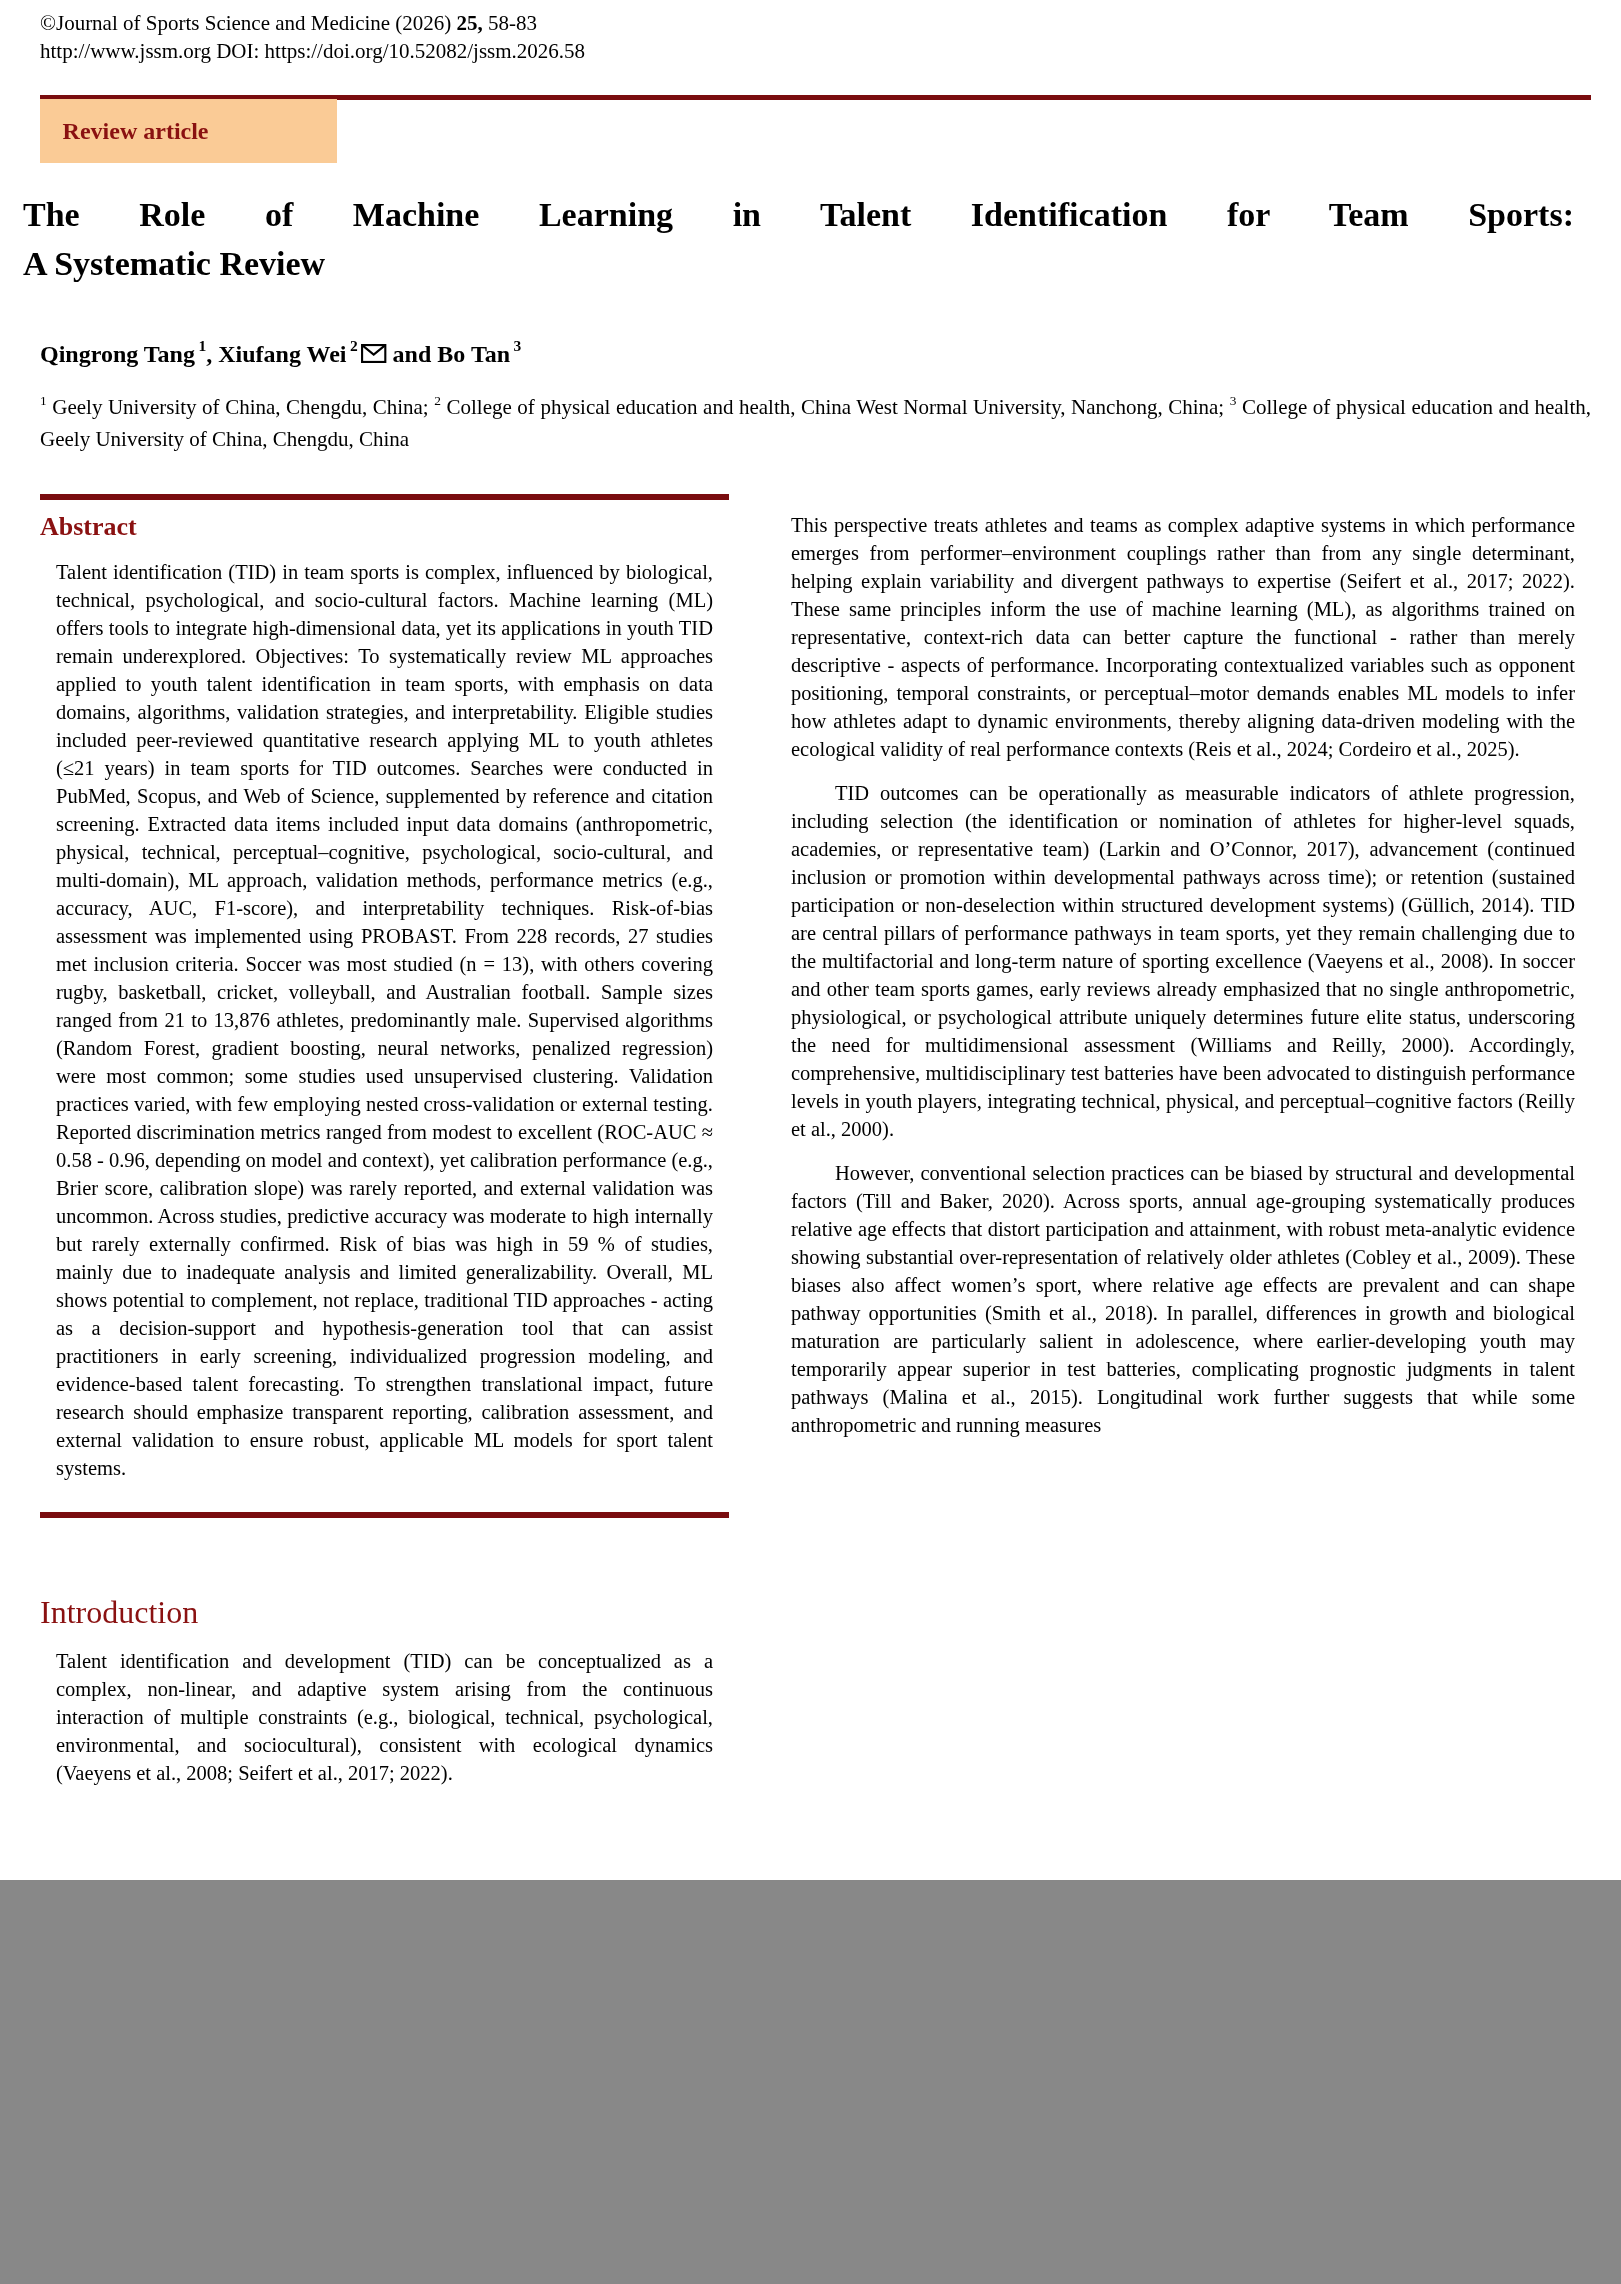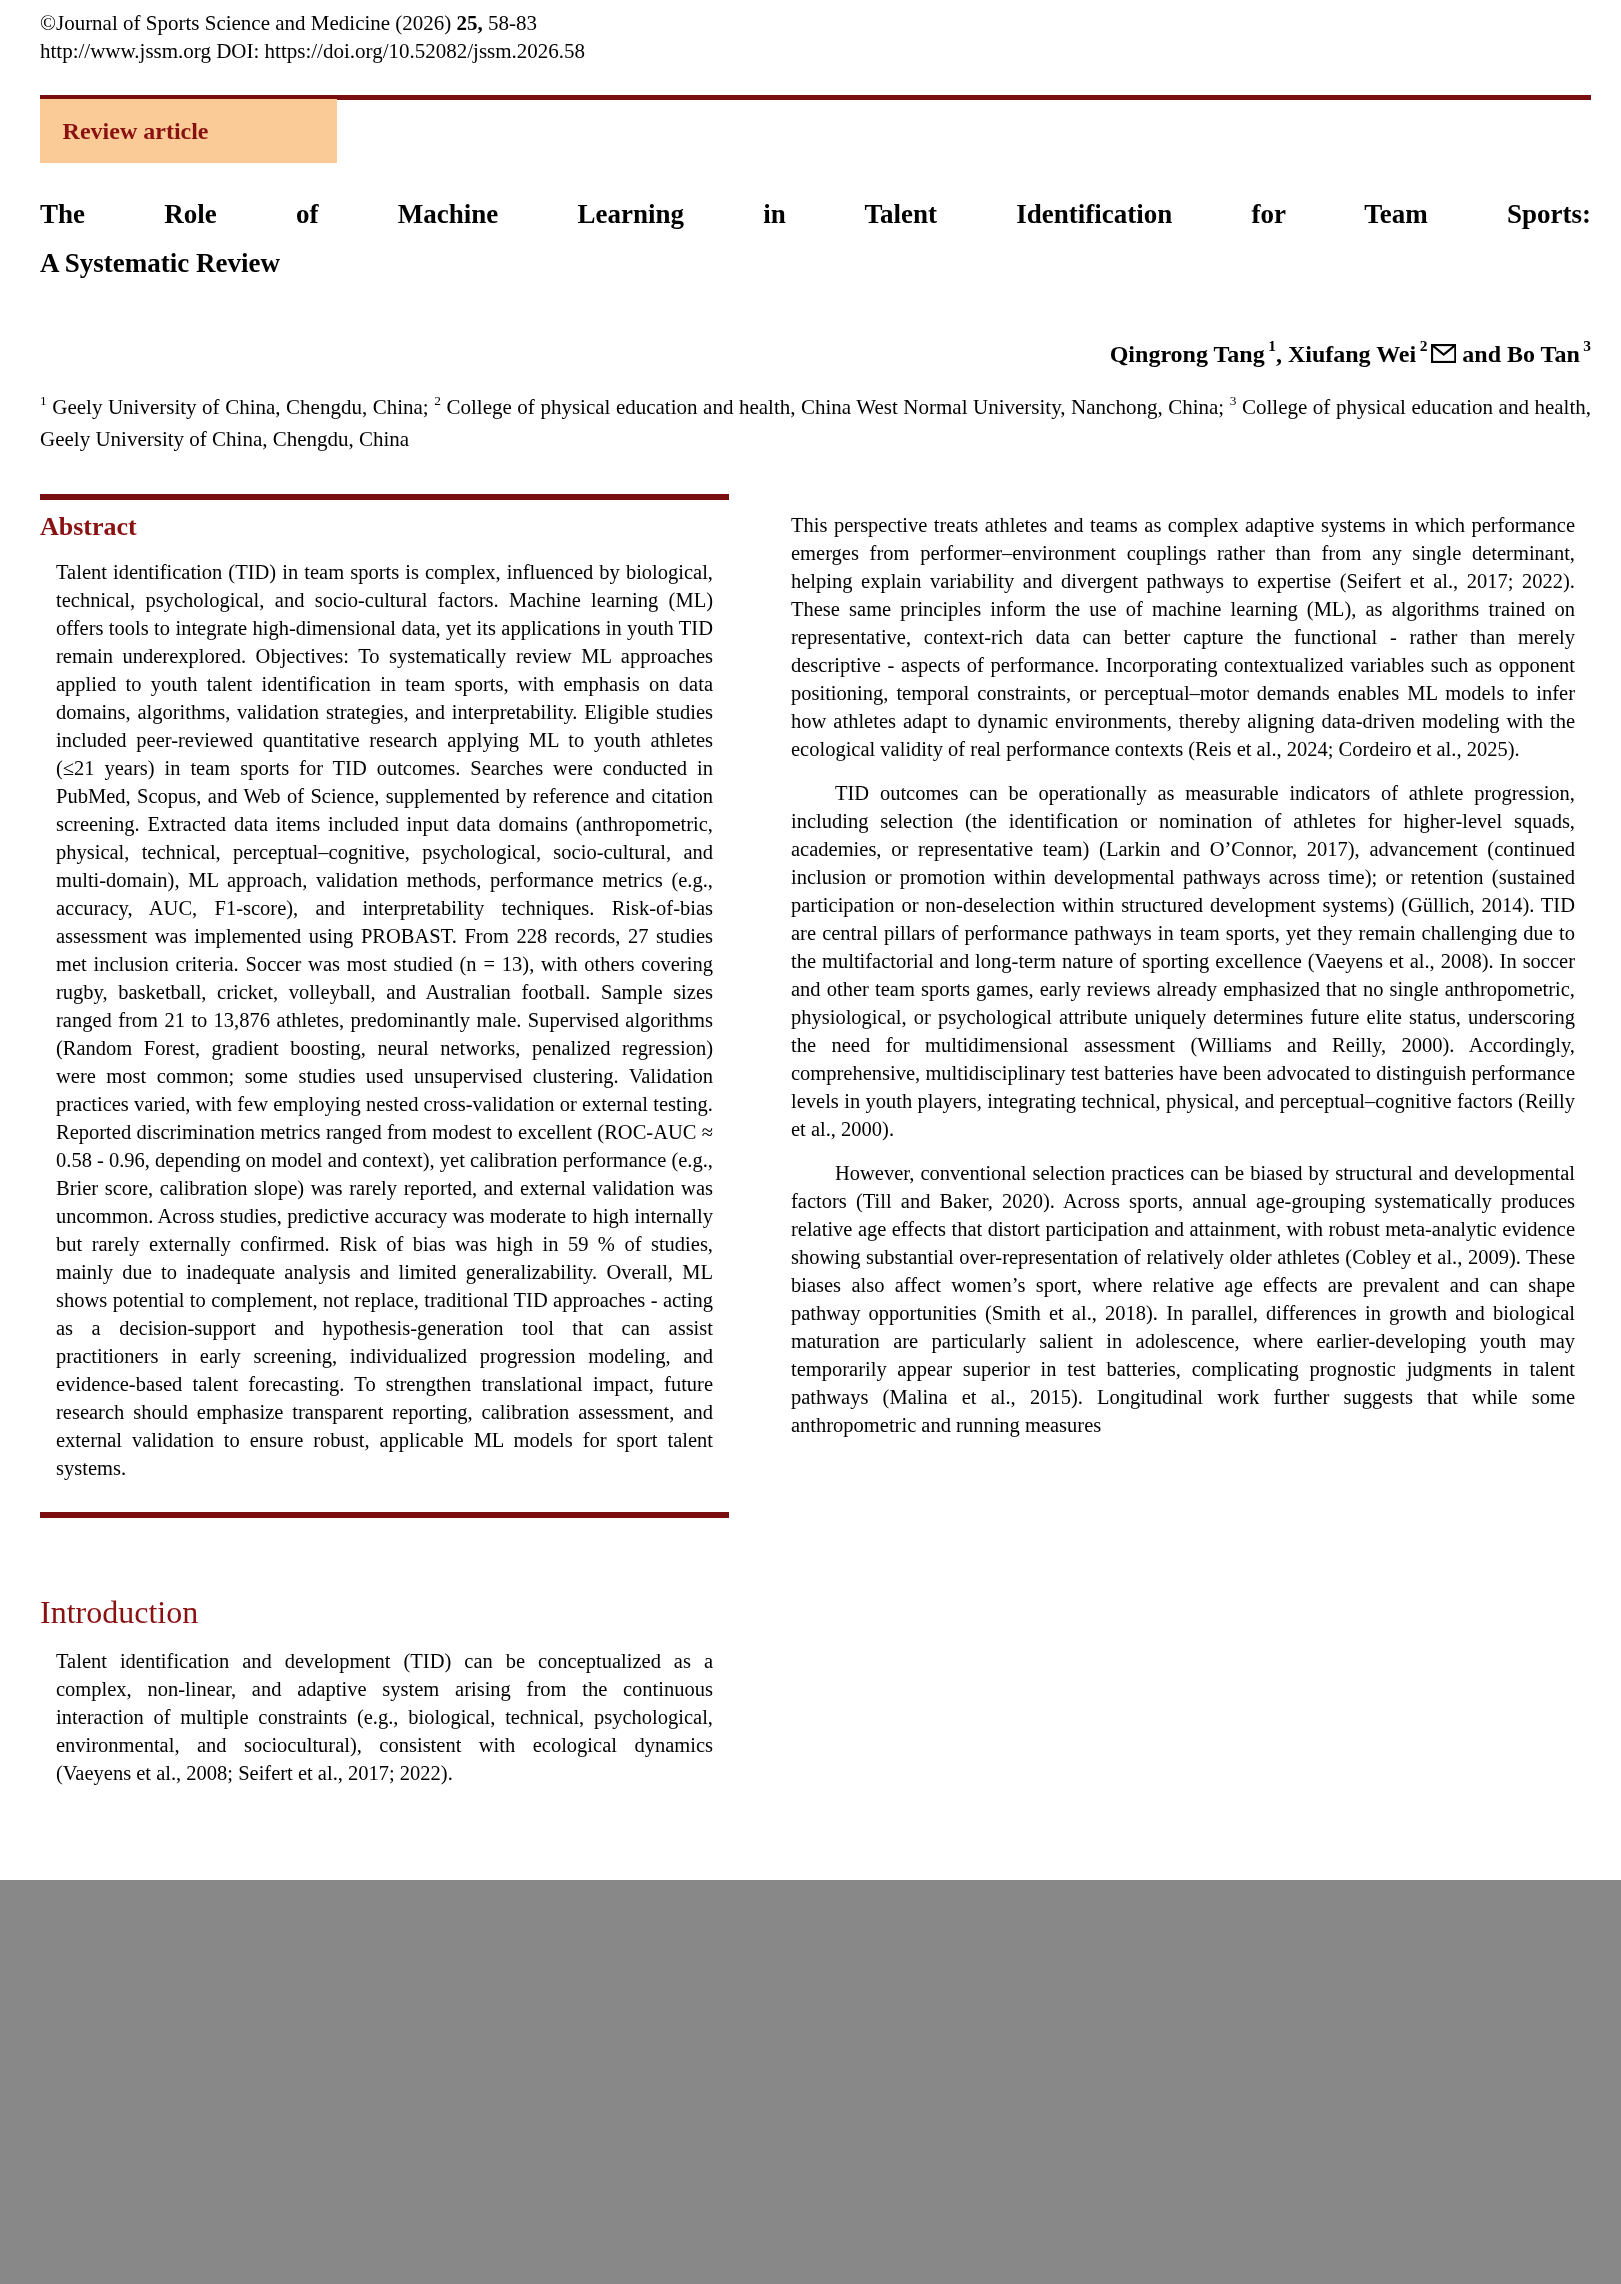--- a/index.html
+++ b/index.html
@@ -18,24 +18,24 @@
   }
   .header{position:absolute;left:40px;top:10px;font-size:21px;line-height:27.5px;}
   .top-rule{position:absolute;left:40px;top:95px;width:1551px;height:5px;background:var(--rule);}
   .badge{
     position:absolute;left:40px;top:99px;width:297px;height:64px;
     background:var(--badge-bg);
     display:flex;align-items:center;
     padding-left:22.6px;box-sizing:border-box;
   }
   .badge-label{font-weight:bold;font-size:24px;color:var(--accent);}
-  .title{position:absolute;left:40px;top:190px;width:1551px;font-weight:bold;font-size:27px;line-height:49px;}
+  .title{position:absolute;left:23px;top:190px;width:1551px;font-weight:bold;font-size:34px;line-height:49px;}
   .title-l1{text-align:justify;text-align-last:justify;}
   .title-l2{text-align:left;}
-  .byline{position:absolute;left:40px;top:337px;width:1551px;font-size:24px;font-weight:bold;text-align:right;}
+  .byline{position:absolute;left:40px;top:337px;width:1551px;font-size:24px;font-weight:bold;}
   .byline sup{font-size:15.5px;vertical-align:10.6px;margin-left:3.5px;}
   .env-icon{display:inline-block;vertical-align:-1.4px;margin-left:3.5px;}
   .affil{position:absolute;left:40px;top:385px;width:1551px;font-size:21px;line-height:32px;text-align:justify;}
   .affil sup{font-size:13.4px;vertical-align:9.2px;}
   .col-left{position:absolute;left:40px;top:494px;width:689px;}
   .col-right{position:absolute;left:775px;top:495px;width:816px;}
   p.body{font-size:20.5px;line-height:28px;text-align:justify;margin:16px;hyphens:auto;-webkit-hyphens:auto;}
   .rule-left{height:6.3px;background:var(--rule);}
   .h-abstract{color:var(--accent);font-size:26px;font-weight:bold;margin:11.3px 0 7px 0;}
   .keywords{margin-top:28px;}

